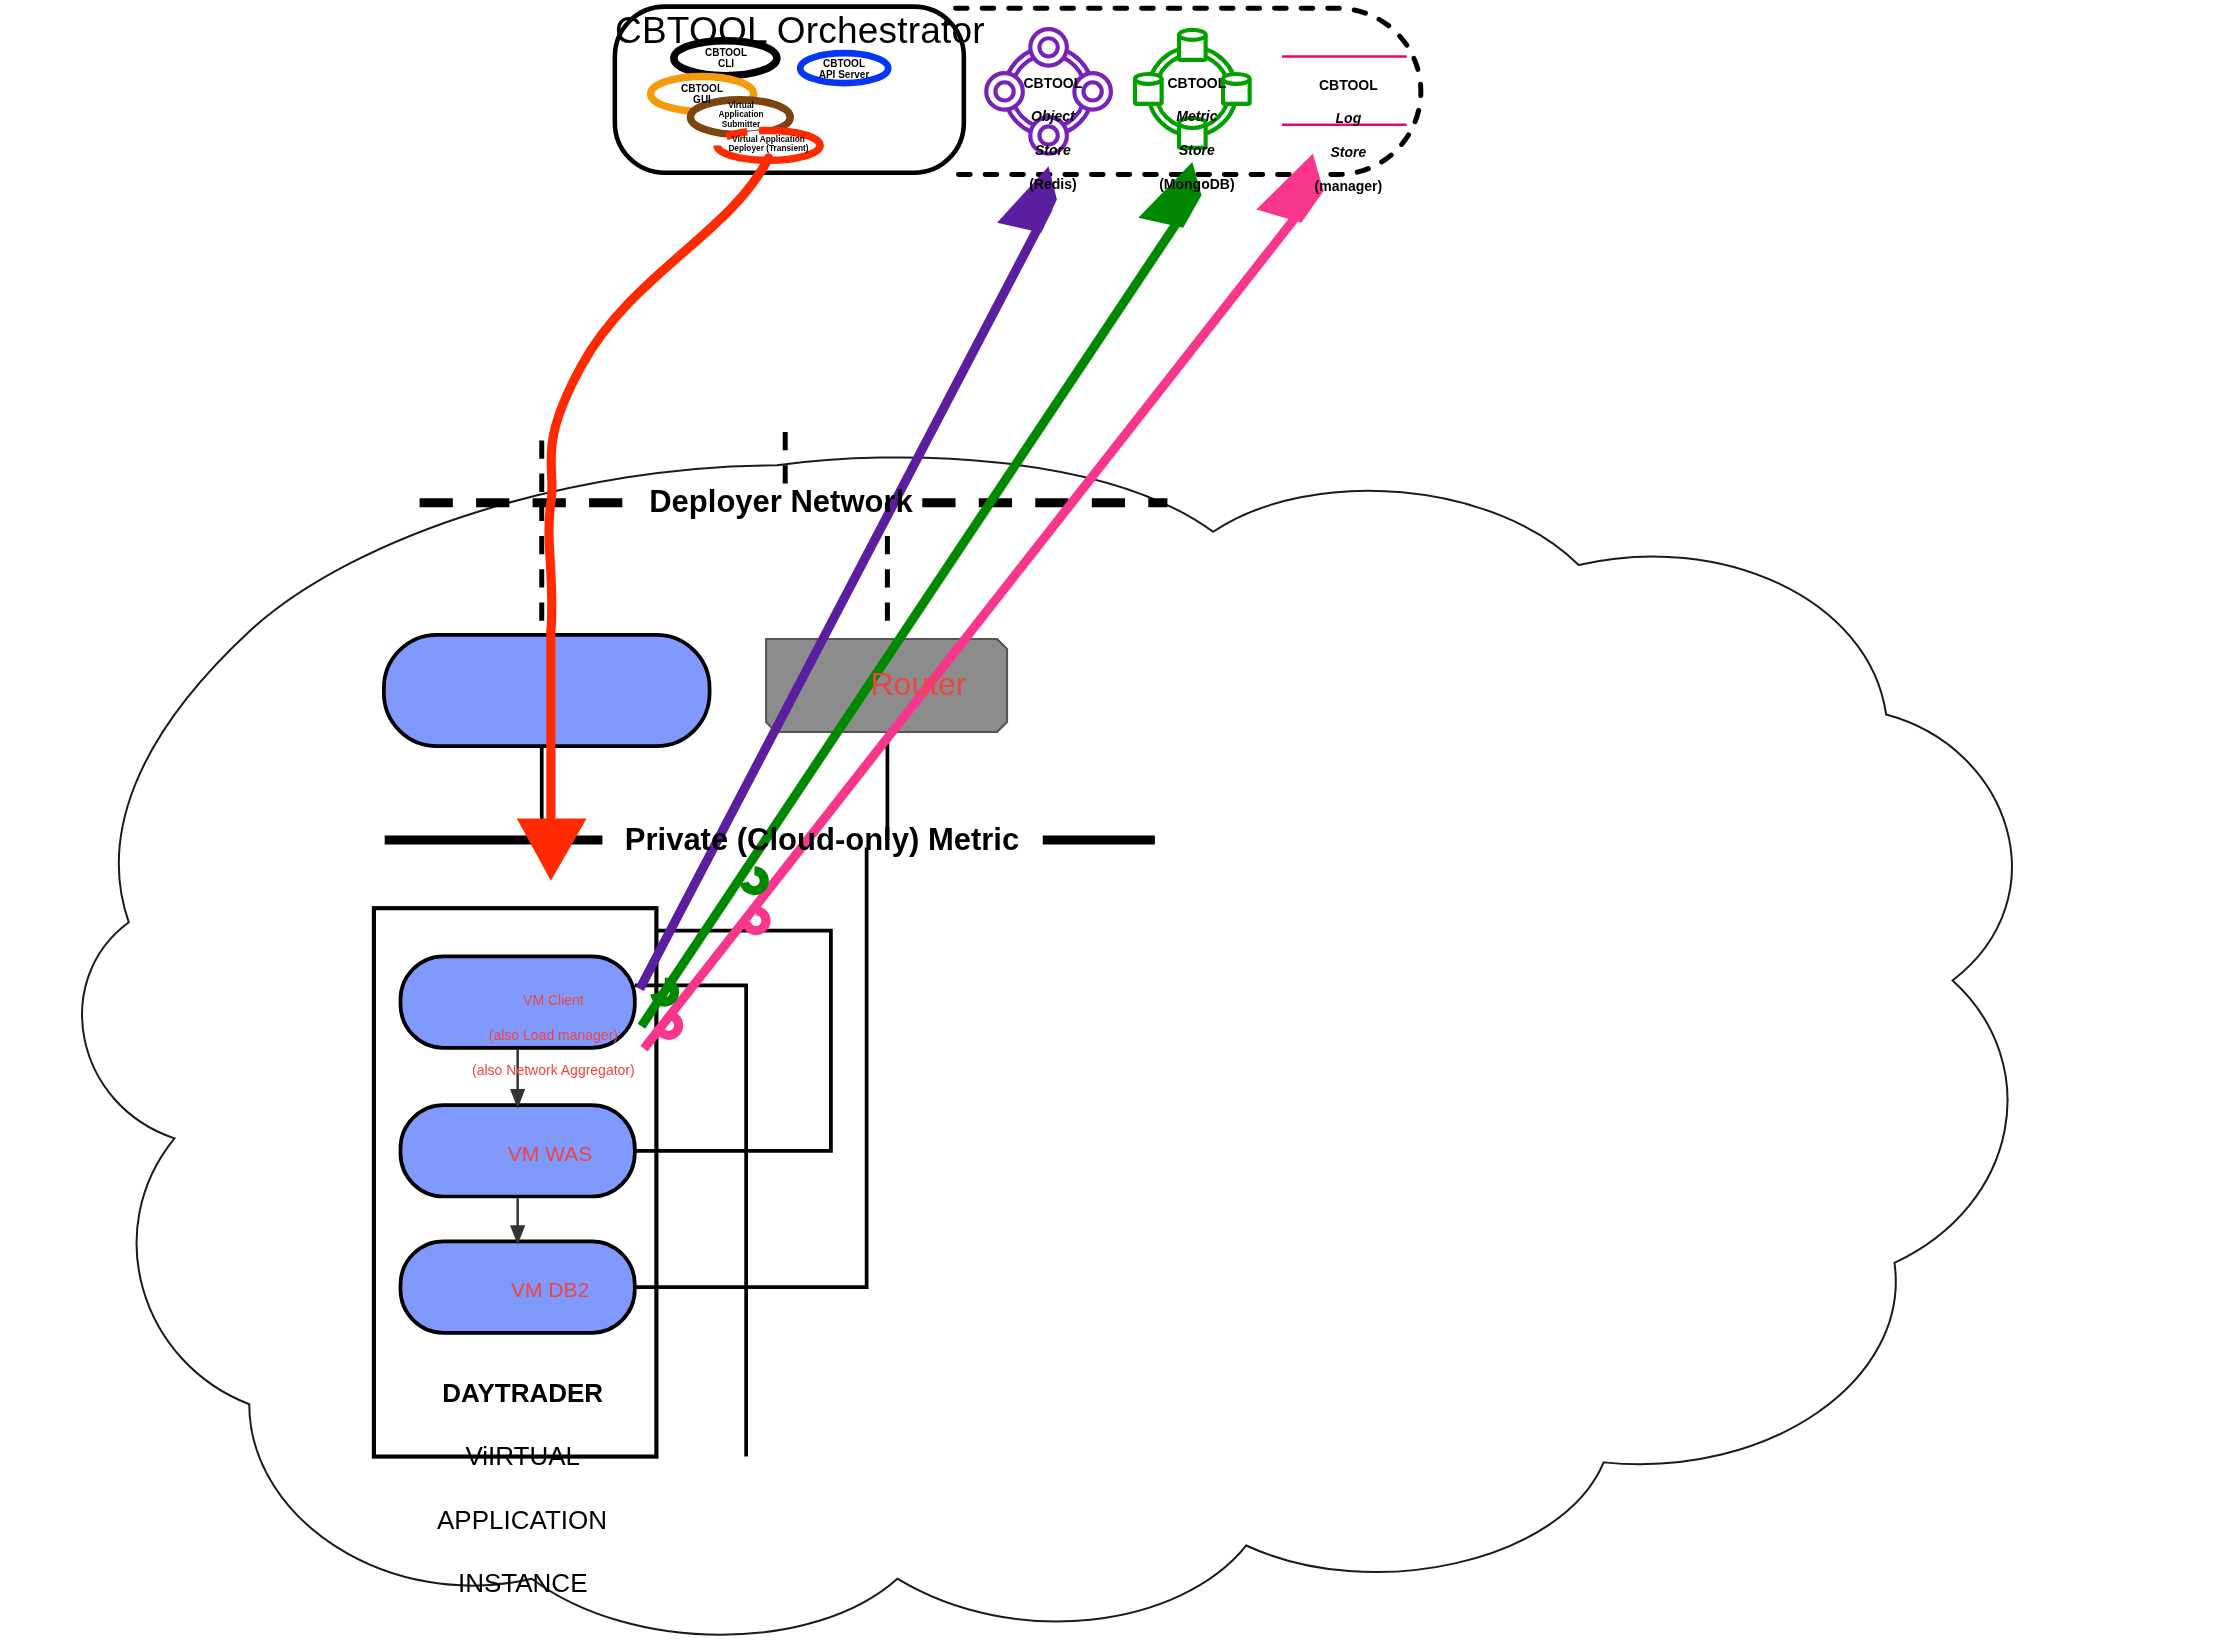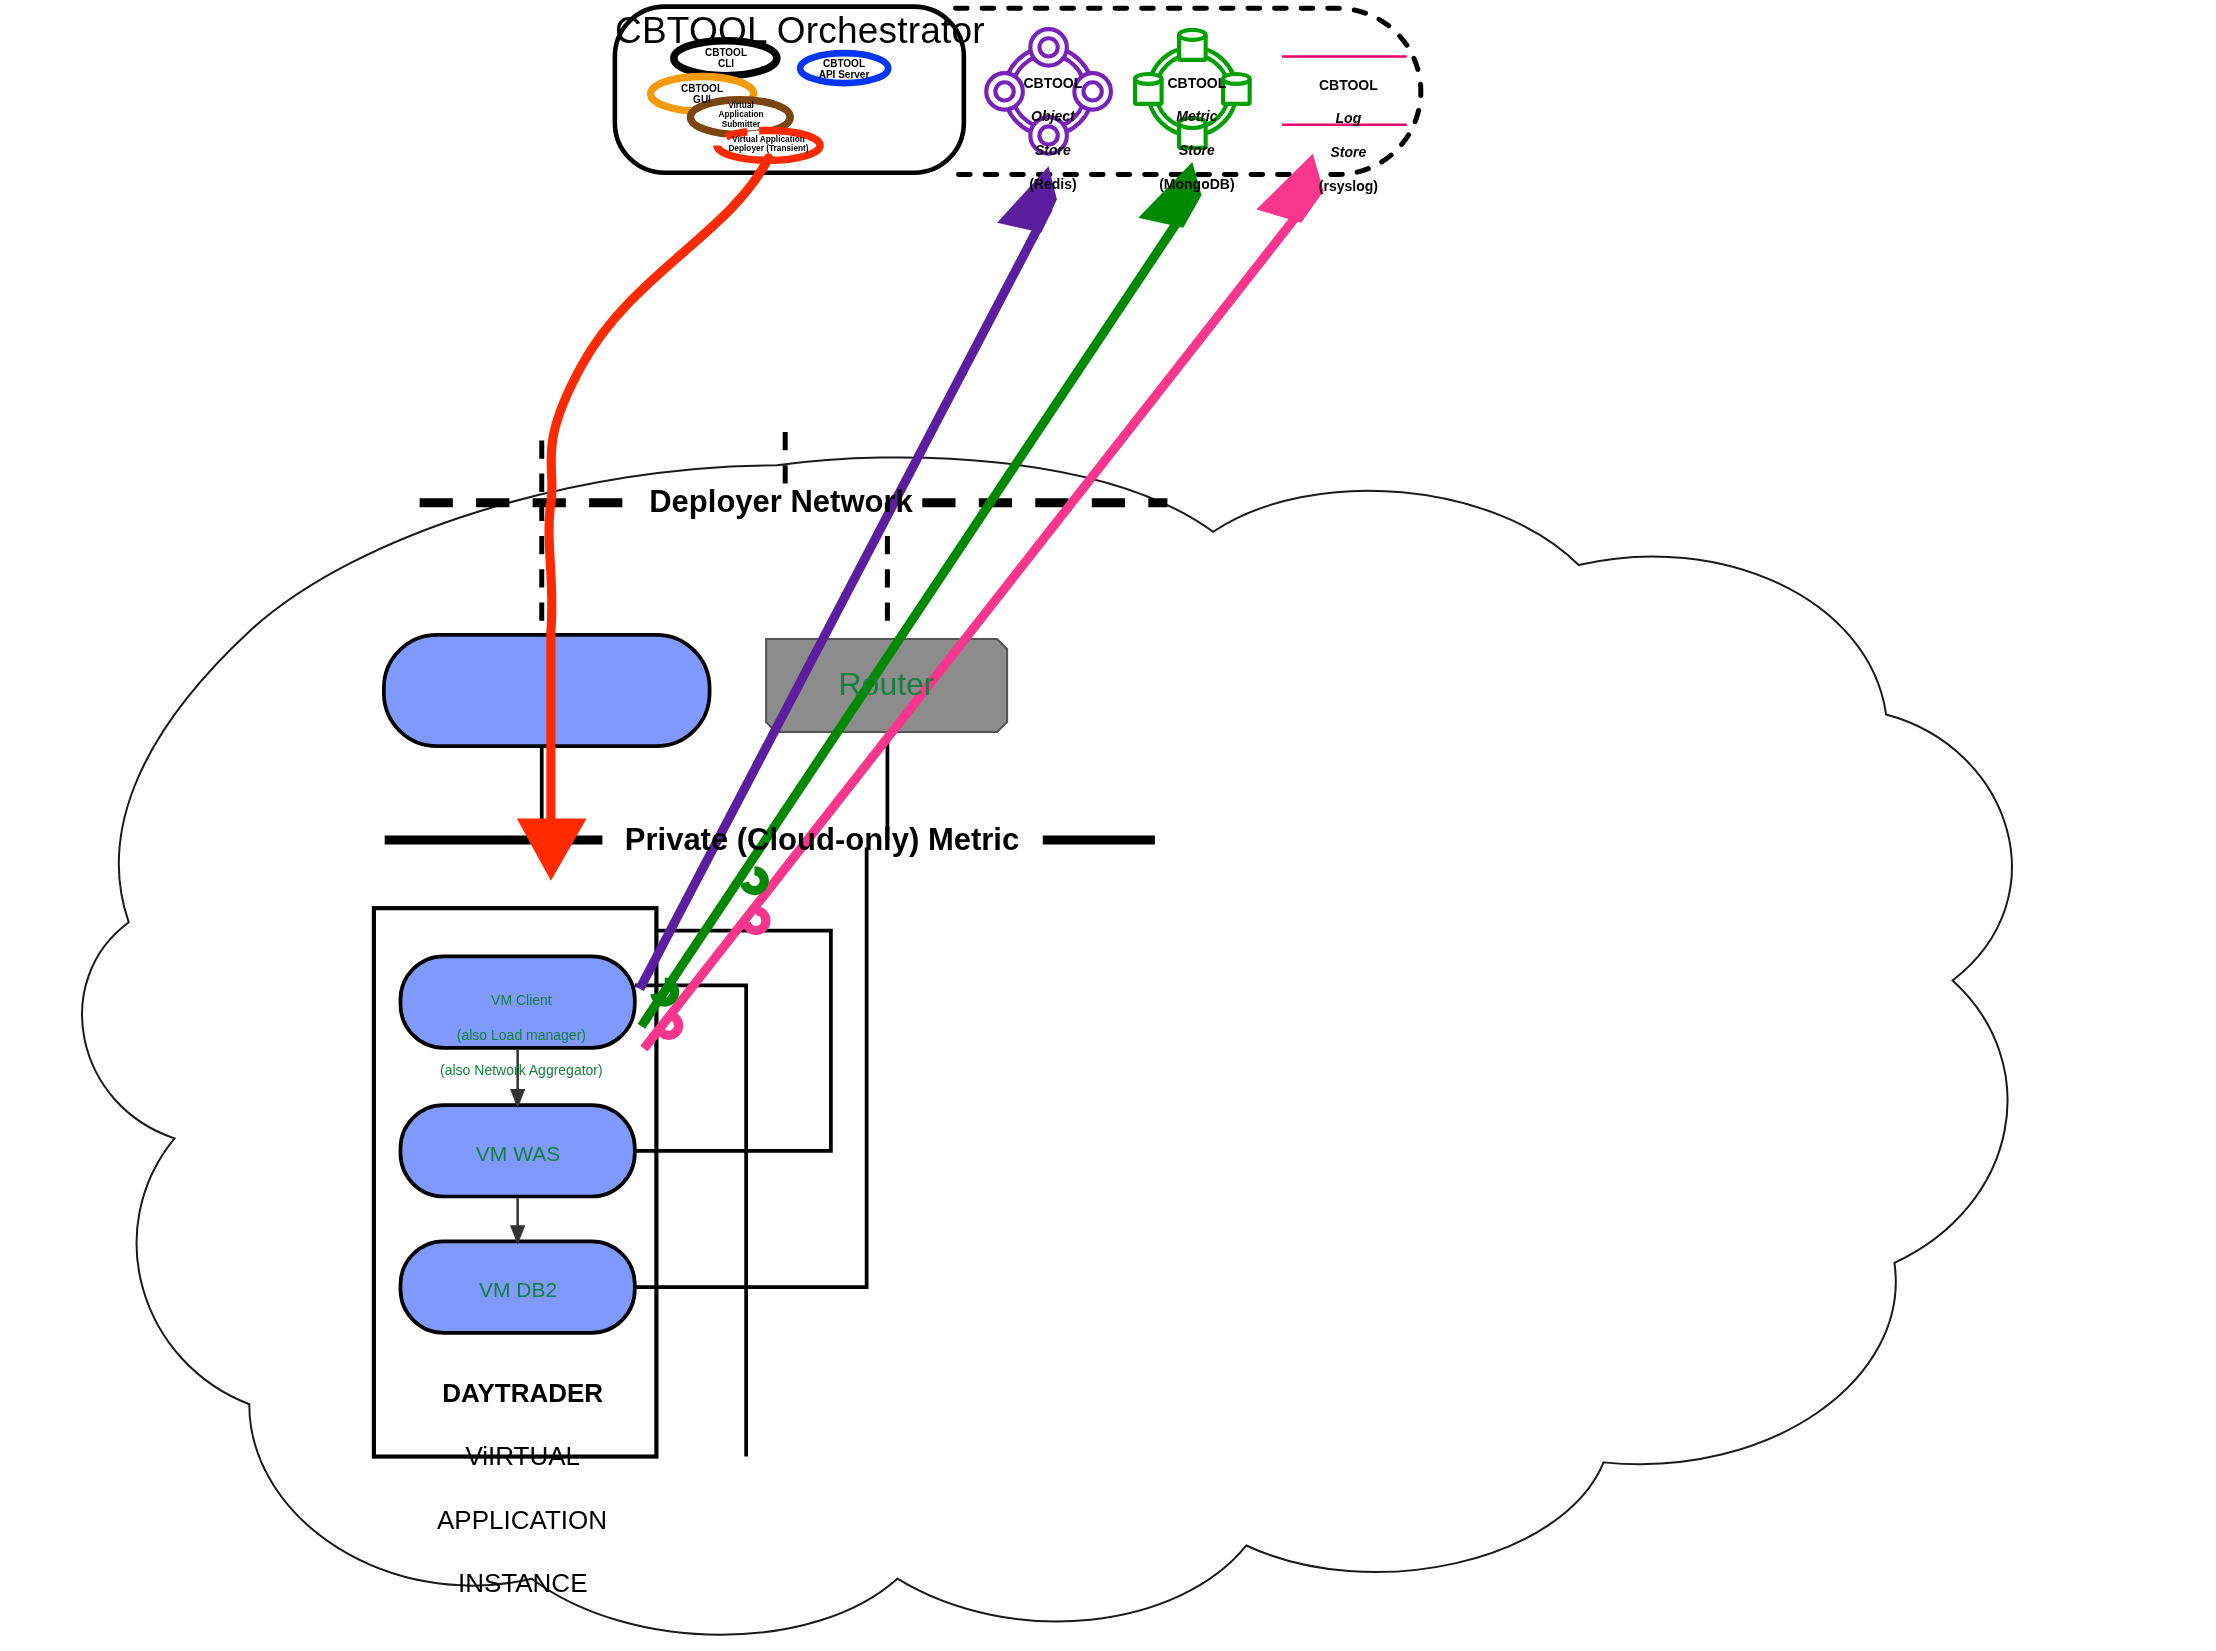--- a/index.html
+++ b/index.html
@@ -1,21 +1,21 @@
 <!DOCTYPE html>
 <html style="font-size:13.3px"><head>
 <meta charset="utf-8">
 <style>
   html,body{margin:0;padding:0;background:#ffffff;}
   body{width:2216px;height:1651px;position:relative;overflow:hidden;
        font-family:"Liberation Sans","DejaVu Sans",sans-serif;color:#000;}
   #stage{position:absolute;left:0;top:0;width:2216px;height:1651px;text-decoration:underline;}
   svg#canvas{position:absolute;left:0;top:0;width:2216px;height:1651px;}
   .lbl{position:absolute;white-space:pre;text-align:center;pointer-events:none;}
-  .white{color:#15803d;}
+  .white{color:#ef4444;padding-left:32px;}
   .title-orch{font-size:37px;font-weight:400;letter-spacing:0.2px;}
   .ell-lbl{font-size:10px;font-weight:bold;line-height:1.12;}
   .store-lbl{font-size:14px;font-weight:bold;line-height:1.2;}
   .store-lbl i{font-style:italic;}
   .netlabel{font-size:31px;font-weight:bold;}
   .vm-lbl{font-size:21px;line-height:1.25;}
   .vm-lbl-big{font-size:32px;}
   .inst-lbl{font-size:26px;line-height:1.22;}
   .inst-lbl b{font-weight:bold;}
 </style>
@@ -192,21 +192,21 @@
   <span>CBTOOL</span><br>
   <i>Metric</i><br>
   <i>Store</i><br>
   <span>(MongoDB)</span>
 </div>
 
 <div class="lbl store-lbl" style="left:1293px;top:60px;width:103px;">
   <span>CBTOOL</span><br>
   <i>Log</i><br>
   <i>Store</i><br>
-  <span>(rsyslog)</span>
+  <span>(manager)</span>
 </div>
 
 <div class="lbl netlabel" style="left:644px;top:484px;width:274px;">Deployer Network</div>
 
 <div class="lbl netlabel" style="left:602px;top:822px;width:440px;">Private (Cloud-only) Metric</div>
 
 
 <div class="lbl vm-lbl-big white" style="left:766px;top:666px;width:241px;">Router</div>
 
 <div class="lbl vm-lbl white" style="left:392px;top:974px;width:251px;font-size:14px;">

